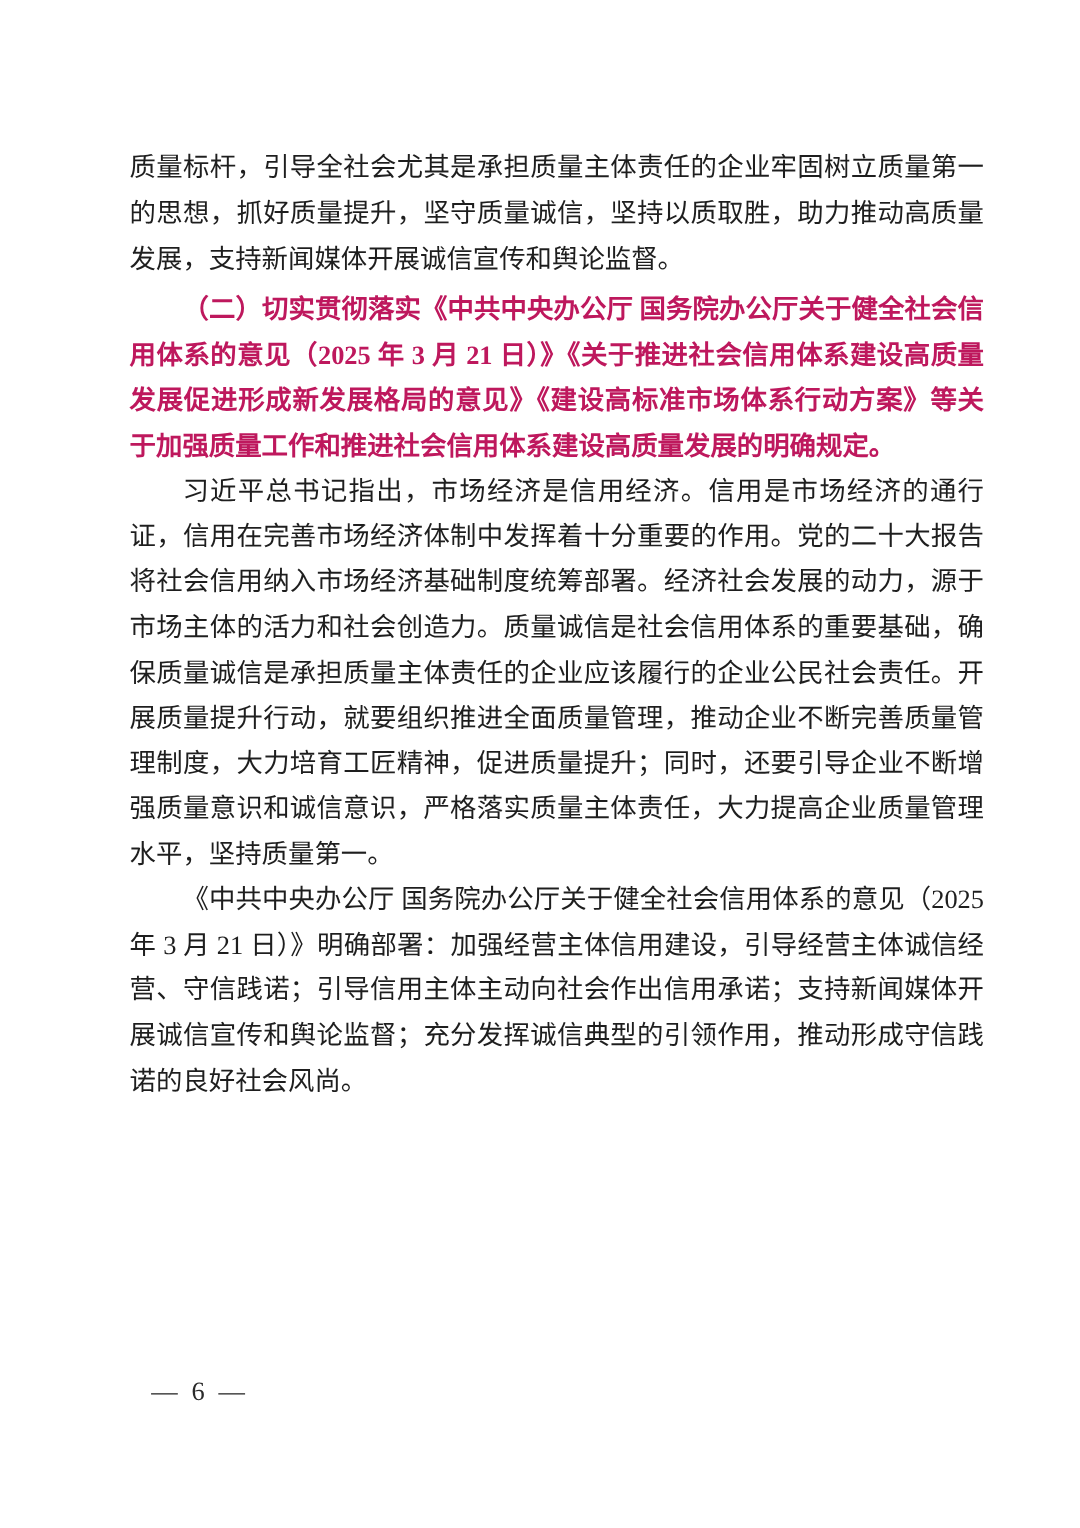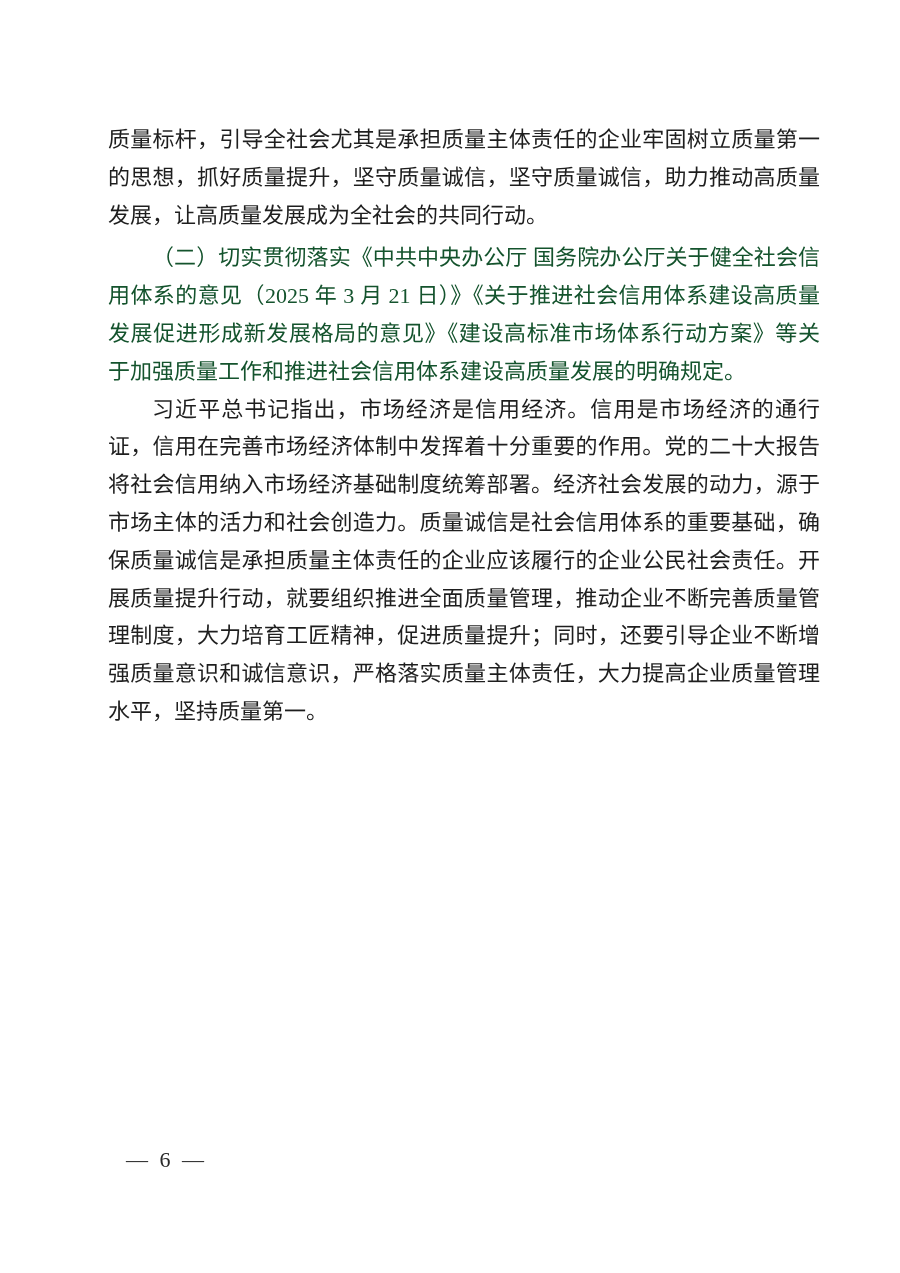--- a/index.html
+++ b/index.html
@@ -29,37 +29,38 @@
   .content p {
     margin: 0;
     padding: 0;
     text-indent: 2em;
     word-break: break-all;
   }
   .content p.no-indent {
     text-indent: 0;
   }
   .content p.heading {
-    font-weight: normal;
-    color: #14532d;
+    font-weight: bold;
+    color: #be185d;
     margin-top: 5px;
   }
   .footer {
     position: absolute;
     left: 126px;
     top: 1147px;
     font-size: 22px;
     letter-spacing: 3px;
     color: #2a2a2a;
     white-space: nowrap;
   }
 </style>
 </head>
 <body>
 
 <div class="page">
   <div class="content">
-    <p class="no-indent">质量标杆，引导全社会尤其是承担质量主体责任的企业牢固树立质量第一的思想，抓好质量提升，坚守质量诚信，坚守质量诚信，助力推动高质量发展，让高质量发展成为全社会的共同行动。</p>
+    <p class="no-indent">质量标杆，引导全社会尤其是承担质量主体责任的企业牢固树立质量第一的思想，抓好质量提升，坚守质量诚信，坚持以质取胜，助力推动高质量发展，支持新闻媒体开展诚信宣传和舆论监督。</p>
     <p class="heading">（二）切实贯彻落实《中共中央办公厅 国务院办公厅关于健全社会信用体系的意见（2025 年 3 月 21 日）》《关于推进社会信用体系建设高质量发展促进形成新发展格局的意见》《建设高标准市场体系行动方案》等关于加强质量工作和推进社会信用体系建设高质量发展的明确规定。</p>
     <p>习近平总书记指出，市场经济是信用经济。信用是市场经济的通行证，信用在完善市场经济体制中发挥着十分重要的作用。党的二十大报告将社会信用纳入市场经济基础制度统筹部署。经济社会发展的动力，源于市场主体的活力和社会创造力。质量诚信是社会信用体系的重要基础，确保质量诚信是承担质量主体责任的企业应该履行的企业公民社会责任。开展质量提升行动，就要组织推进全面质量管理，推动企业不断完善质量管理制度，大力培育工匠精神，促进质量提升；同时，还要引导企业不断增强质量意识和诚信意识，严格落实质量主体责任，大力提高企业质量管理水平，坚持质量第一。</p>
+    <p>《中共中央办公厅 国务院办公厅关于健全社会信用体系的意见（2025 年 3 月 21 日）》明确部署：加强经营主体信用建设，引导经营主体诚信经营、守信践诺；引导信用主体主动向社会作出信用承诺；支持新闻媒体开展诚信宣传和舆论监督；充分发挥诚信典型的引领作用，推动形成守信践诺的良好社会风尚。</p>
   </div>
   <div class="footer">— 6 —</div>
 </div>
 
 </body></html>

